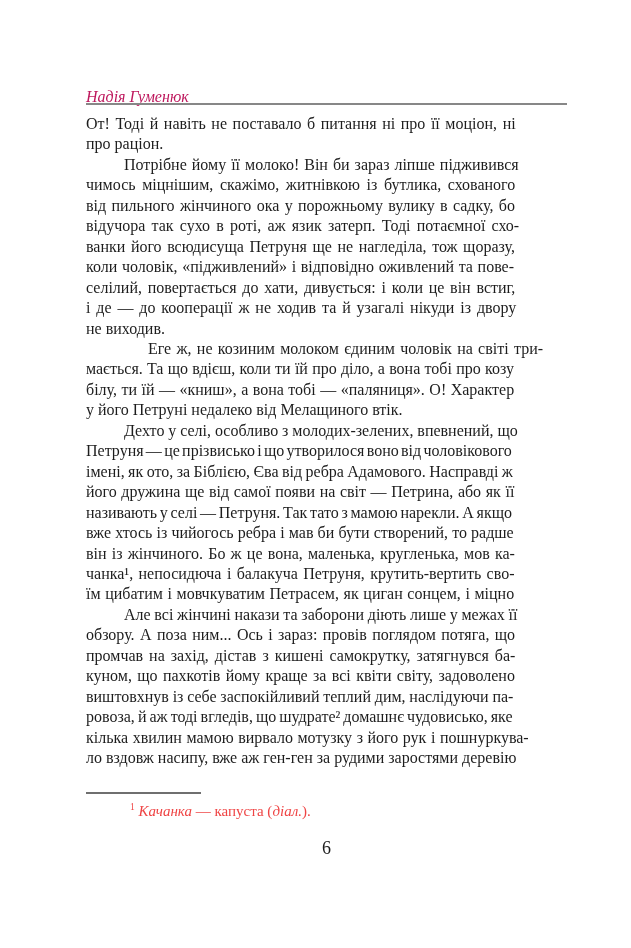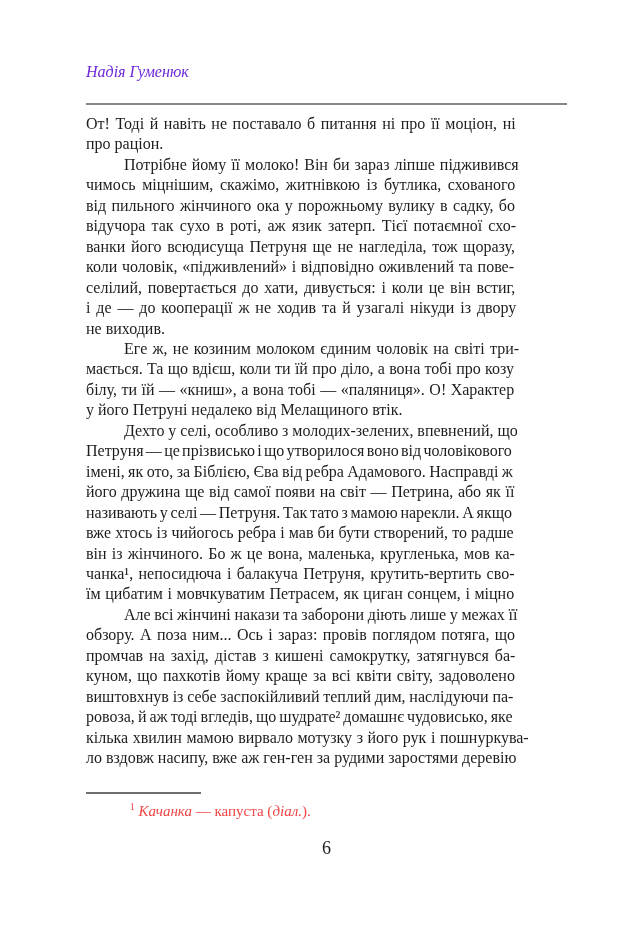--- a/index.html
+++ b/index.html
@@ -11,24 +11,24 @@
     overflow: hidden;
     font-family: "Liberation Serif", serif;
     color: #1e1e1e;
   }
   .text-col {
     position: absolute;
     left: 86px;
     width: 481px;
   }
   .running-header {
-    top: 63px;
+    top: 88px;
     font-style: italic;
     font-size: 16px;
-    color: #6d28d9;
+    color: #be185d;
   }
   .header-rule {
     position: absolute;
     left: 86px;
     top: 103px;
     width: 481px;
     height: 2px;
     background: #878787;
   }
   .body-text {
@@ -74,29 +74,29 @@
 
 <div class="text-col body-text">
     <div class="para">
       <div class="line" style="word-spacing: 1.5638px;">От! Тоді й навіть не поставало б питання ні про її моціон, ні</div>
       <div class="line last">про раціон.</div>
     </div>
     <div class="para">
       <div class="line first" style="word-spacing: 0.996094px;">Потрібне йому її молоко! Він би зараз ліпше підживився</div>
       <div class="line" style="word-spacing: 2.60677px;">чимось міцнішим, скажімо, житнівкою із бутлика, схованого</div>
       <div class="line" style="word-spacing: 1.34549px;">від пильного жінчиного ока у порожньому вулику в садку, бо</div>
-      <div class="line" style="word-spacing: 2.19531px;">відучора так сухо в роті, аж язик затерп. Тієї потаємної схо-</div>
+      <div class="line" style="word-spacing: 2.19531px;">відучора так сухо в роті, аж язик затерп. Тоді потаємної схо-</div>
       <div class="line" style="word-spacing: 1.53516px;">ванки його всюдисуща Петруня ще не нагледіла, тож щоразу,</div>
       <div class="line" style="word-spacing: 0.618304px;">коли чоловік, «підживлений» і відповідно оживлений та пове-</div>
       <div class="line" style="word-spacing: 1.75px;">селілий, повертається до хати, дивується: і коли це він встиг,</div>
       <div class="line" style="word-spacing: 1.88101px;">і де — до кооперації ж не ходив та й узагалі нікуди із двору</div>
       <div class="line last">не виходив.</div>
     </div>
     <div class="para">
-      <div class="line first" style="word-spacing: 1.29514px;">Еге ж, не козиним молоком єдиним чоловік на світі три-</div>
+      <div class="line first" style="word-spacing: 1.29514px; text-align: center;">Еге ж, не козиним молоком єдиним чоловік на світі три-</div>
       <div class="line" style="word-spacing: 0.260817px;">мається. Та що вдієш, коли ти їй про діло, а вона тобі про козу</div>
       <div class="line" style="word-spacing: 0.482955px;">білу, ти їй — «книш», а вона тобі — «паляниця». О! Характер</div>
       <div class="line last">у його Петруні недалеко від Мелащиного втік.</div>
     </div>
     <div class="para">
       <div class="line first" style="word-spacing: -0.0870536px;">Дехто у селі, особливо з молодих-зелених, впевнений, що</div>
       <div class="line" style="word-spacing: -1.70312px;">Петруня — це прізвисько і що утворилося воно від чоловікового</div>
       <div class="line" style="word-spacing: -0.576562px;">імені, як ото, за Біблією, Єва від ребра Адамового. Насправді ж</div>
       <div class="line" style="word-spacing: 0.605469px;">його дружина ще від самої появи на світ — Петрина, або як її</div>
       <div class="line" style="word-spacing: -1.26562px;">називають у селі — Петруня. Так тато з мамою нарекли. А якщо</div>

